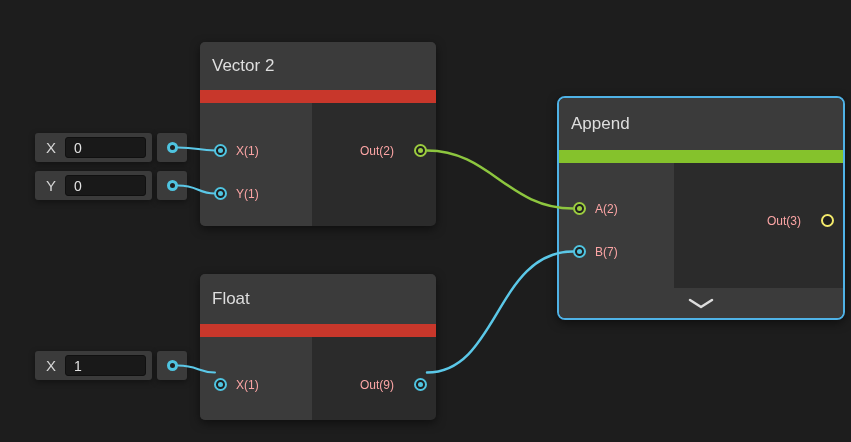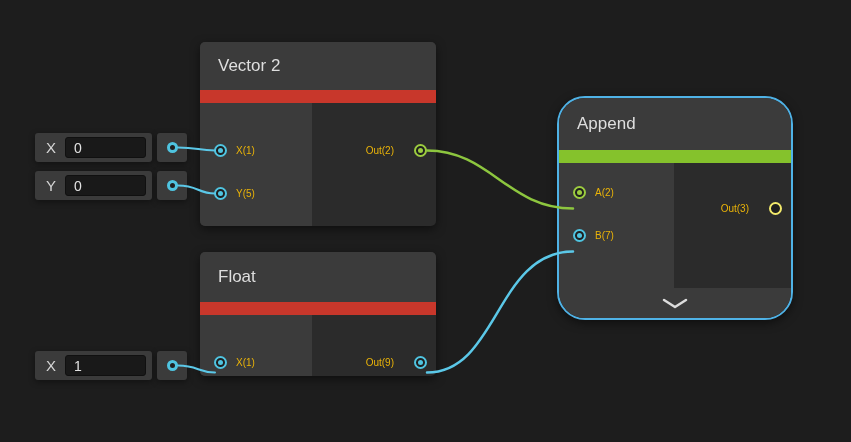--- a/index.html
+++ b/index.html
@@ -30,39 +30,39 @@
     box-shadow: 0 3px 10px rgba(0,0,0,.5);
   }
   .node.selected { border: 2px solid var(--selectionBlue, #4fb2e6); border-radius: 8px; }
 
   .node-header {
     flex: 0 0 auto;
     background: var(--nodeHeaderBg, #3b3b3b);
     color: var(--text, #dedede);
     font-size: 17px;
     display: flex; align-items: center;
-    padding-left: 18px;
+    padding-left: 12px;
   }
   .node-vector2 .node-header { height: 48px; }
   .node-float   .node-header { height: 50px; }
   .node-append  .node-header { height: 52px; }
 
   .accent { height: 13px; flex: 0 0 auto; }
   .accent.red   { background: var(--accentRed, #c8372b); }
   .accent.green { background: var(--accentGreen, #85c22c); }
 
   .node-body { display: flex; flex: 1 1 auto; min-height: 0; }
   .col-in  { width: 112px; background: var(--nodeBodyLight, #3b3b3b); padding: 26px 0 0 14px; }
   .col-out { flex: 1; padding: 26px 9px 0 0; }
-  .node-append .col-in { width: 115px; padding-top: 8px; }
-  .node-append .col-out { padding-top: 24px; }
+  .node-append .col-in { width: 115px; padding-top: 24px; }
+  .node-append .col-out { padding-top: 36px; }
 
   .prow { height: 43px; display: flex; align-items: center; gap: 9px; }
   .prow.out { justify-content: flex-end; gap: 20px; }
-  .plabel { color: #eab308; font-size: 10px; white-space: nowrap; }
+  .plabel { color: #fca5a5; font-size: 12px; white-space: nowrap; }
 
   .port {
     width: 13px; height: 13px; border-radius: 50%;
     border: 2px solid; background: #1f1f1f;
     display: flex; align-items: center; justify-content: center;
     flex: 0 0 auto; cursor: crosshair;
   }
   .port i { width: 5px; height: 5px; border-radius: 50%; display: block; }
   .port.cyan   { border-color: var(--portCyan, #4fc4e0); }
   .port.cyan i { background: var(--portCyan, #4fc4e0); }
@@ -129,35 +129,35 @@
         <div class="prow">
           <span class="port cyan">
               <i></i>
             </span>
           <span class="plabel">X(1)</span>
         </div>
         <div class="prow">
           <span class="port cyan">
               <i></i>
             </span>
-          <span class="plabel">Y(5)</span>
+          <span class="plabel">Y(1)</span>
         </div>
       </div>
       <div class="col-out">
         <div class="prow out">
           <span class="plabel">Out(2)</span>
           <span class="port green">
               <i></i>
             </span>
         </div>
       </div>
     </div>
   </div>
 
-  <div class="node node-float" style="left:200px; top:252px; width:236px; height:124px;">
+  <div class="node node-float" style="left:200px; top:274px; width:236px; height:146px;">
     <div class="node-header">Float</div>
     <div class="accent red"></div>
     <div class="node-body">
       <div class="col-in">
         <div class="prow">
           <span class="port cyan">
               <i></i>
             </span>
           <span class="plabel">X(1)</span>
         </div>
@@ -166,21 +166,21 @@
         <div class="prow out">
           <span class="plabel">Out(9)</span>
           <span class="port cyan">
               <i></i>
             </span>
         </div>
       </div>
     </div>
   </div>
 
-  <div class="node selected node-append" style="left:557px; top:96px; width:236px; height:224px;border-radius:28px;">
+  <div class="node selected node-append" style="left:557px; top:96px; width:288px; height:224px;">
     <div class="node-header">Append</div>
     <div class="accent green"></div>
     <div class="node-body">
       <div class="col-in">
         <div class="prow">
           <span class="port green">
               <i></i>
             </span>
           <span class="plabel">A(2)</span>
         </div>

